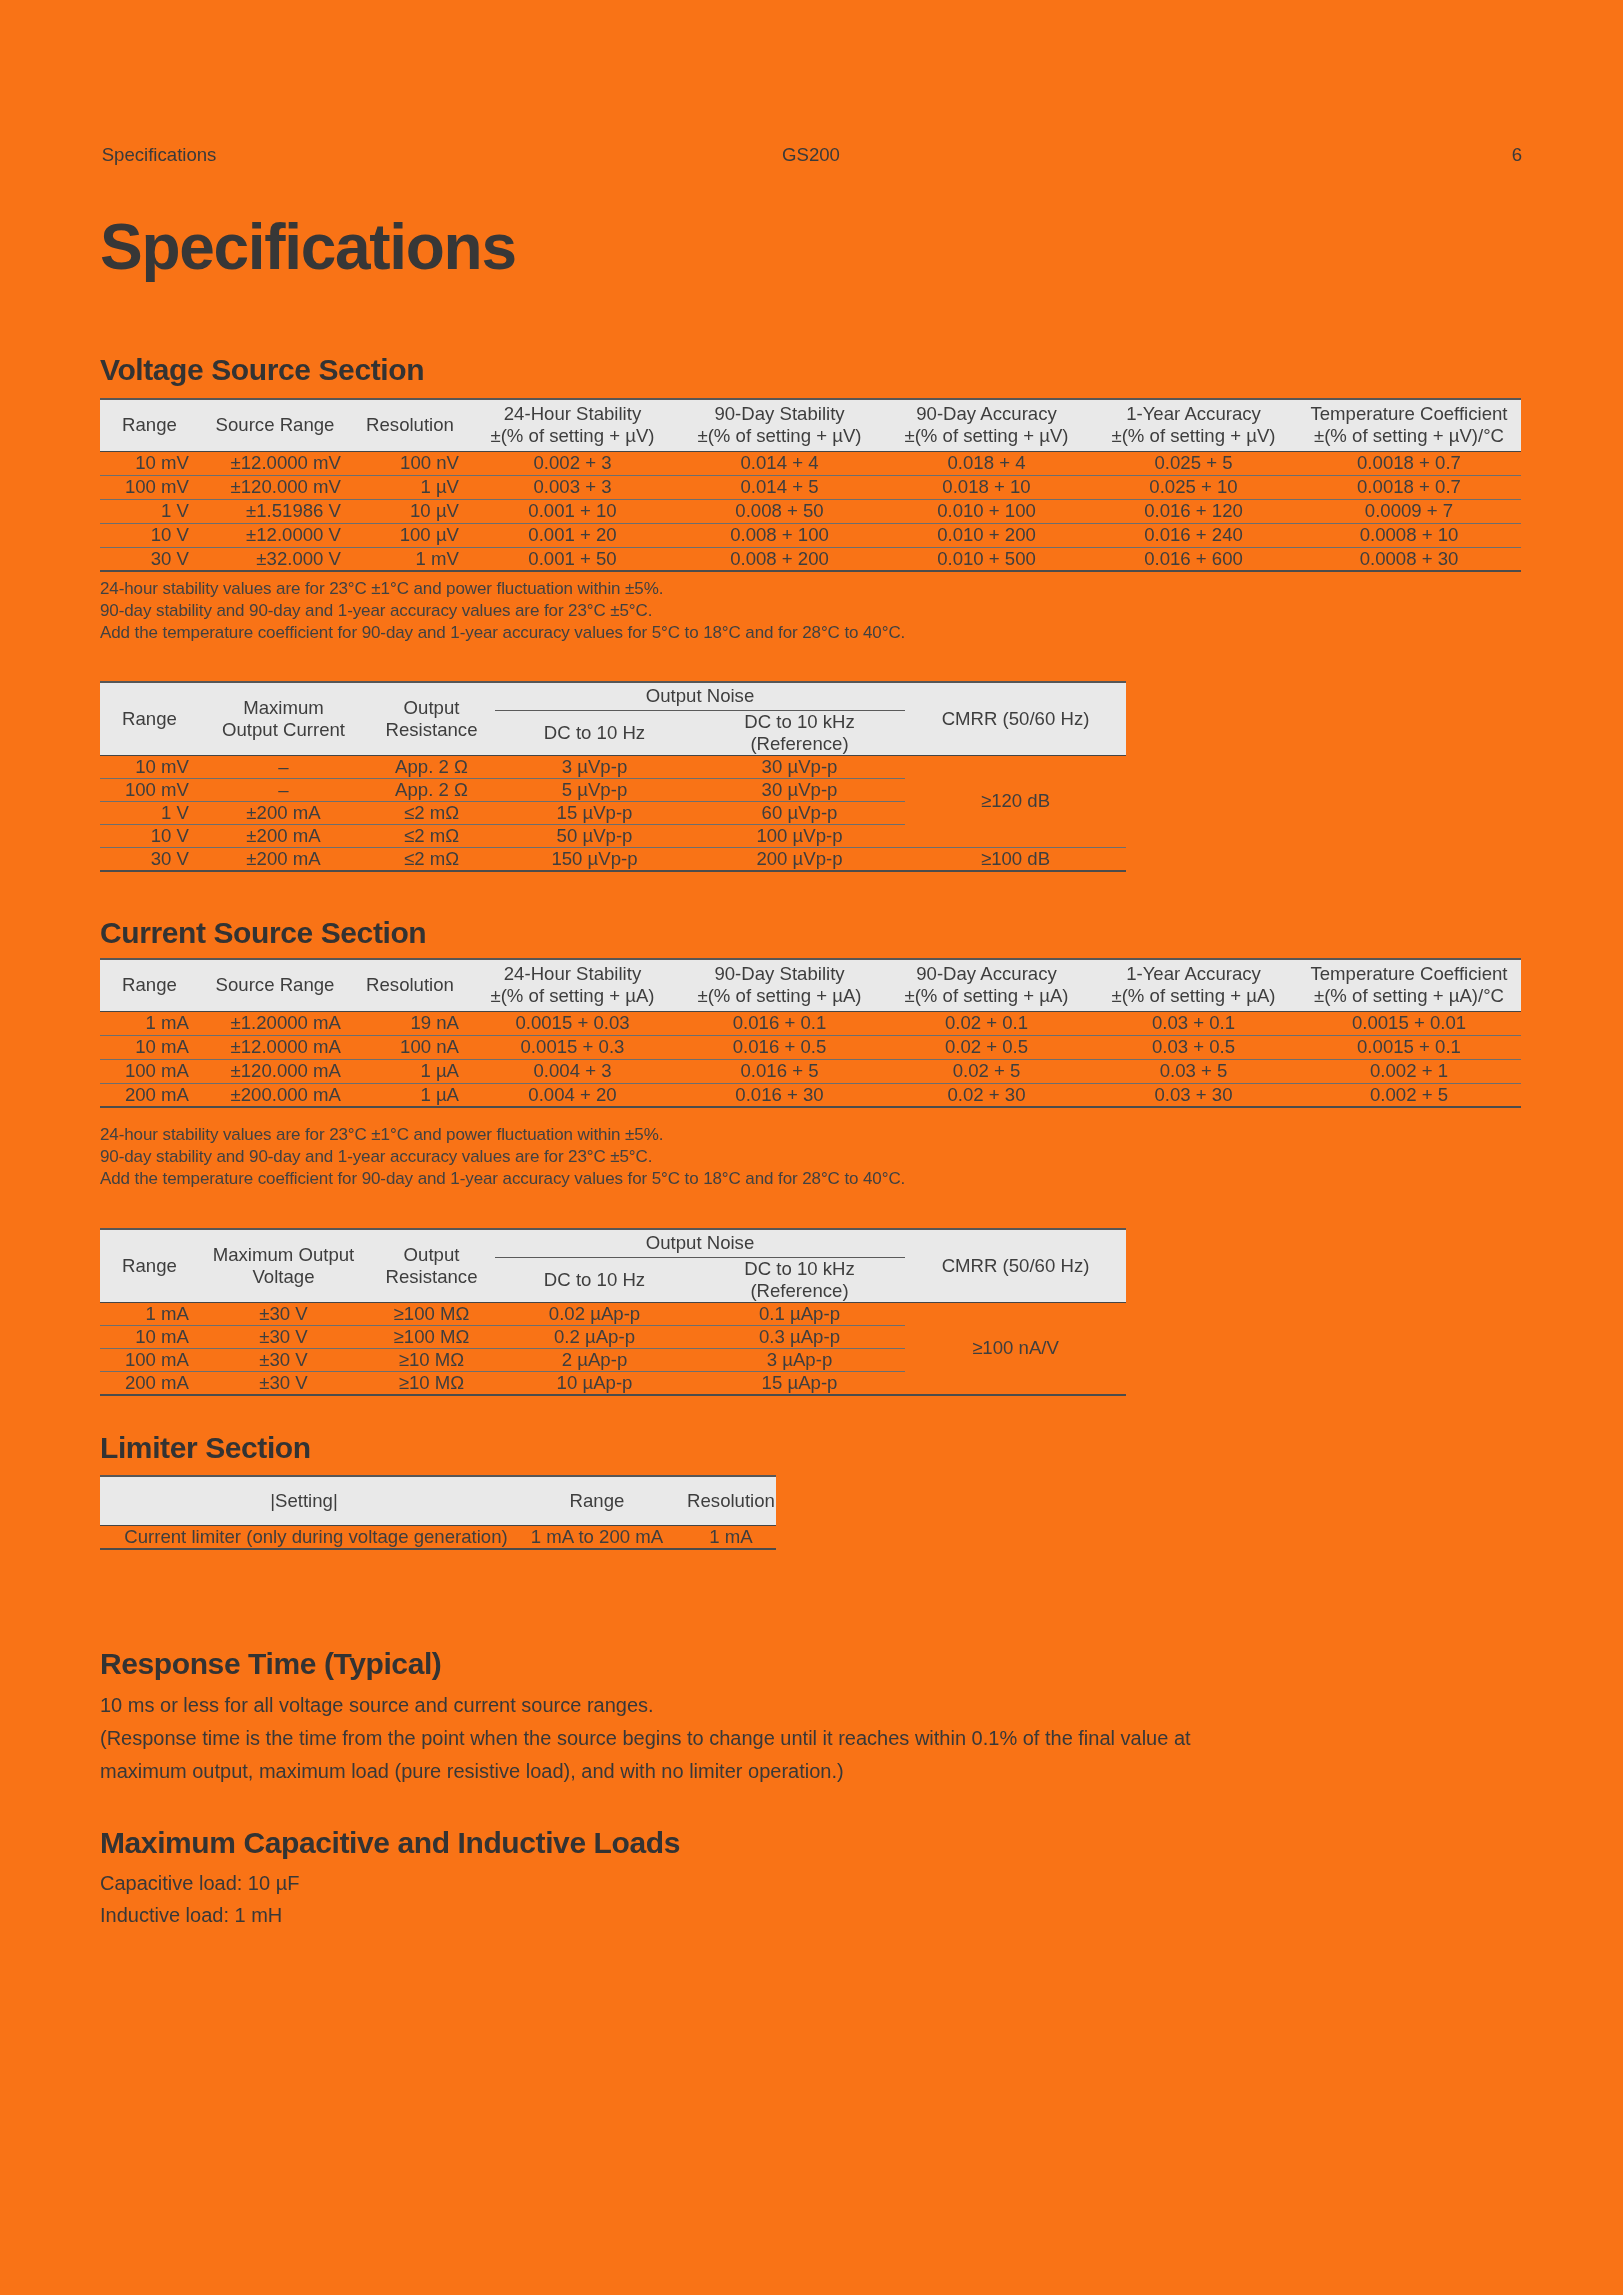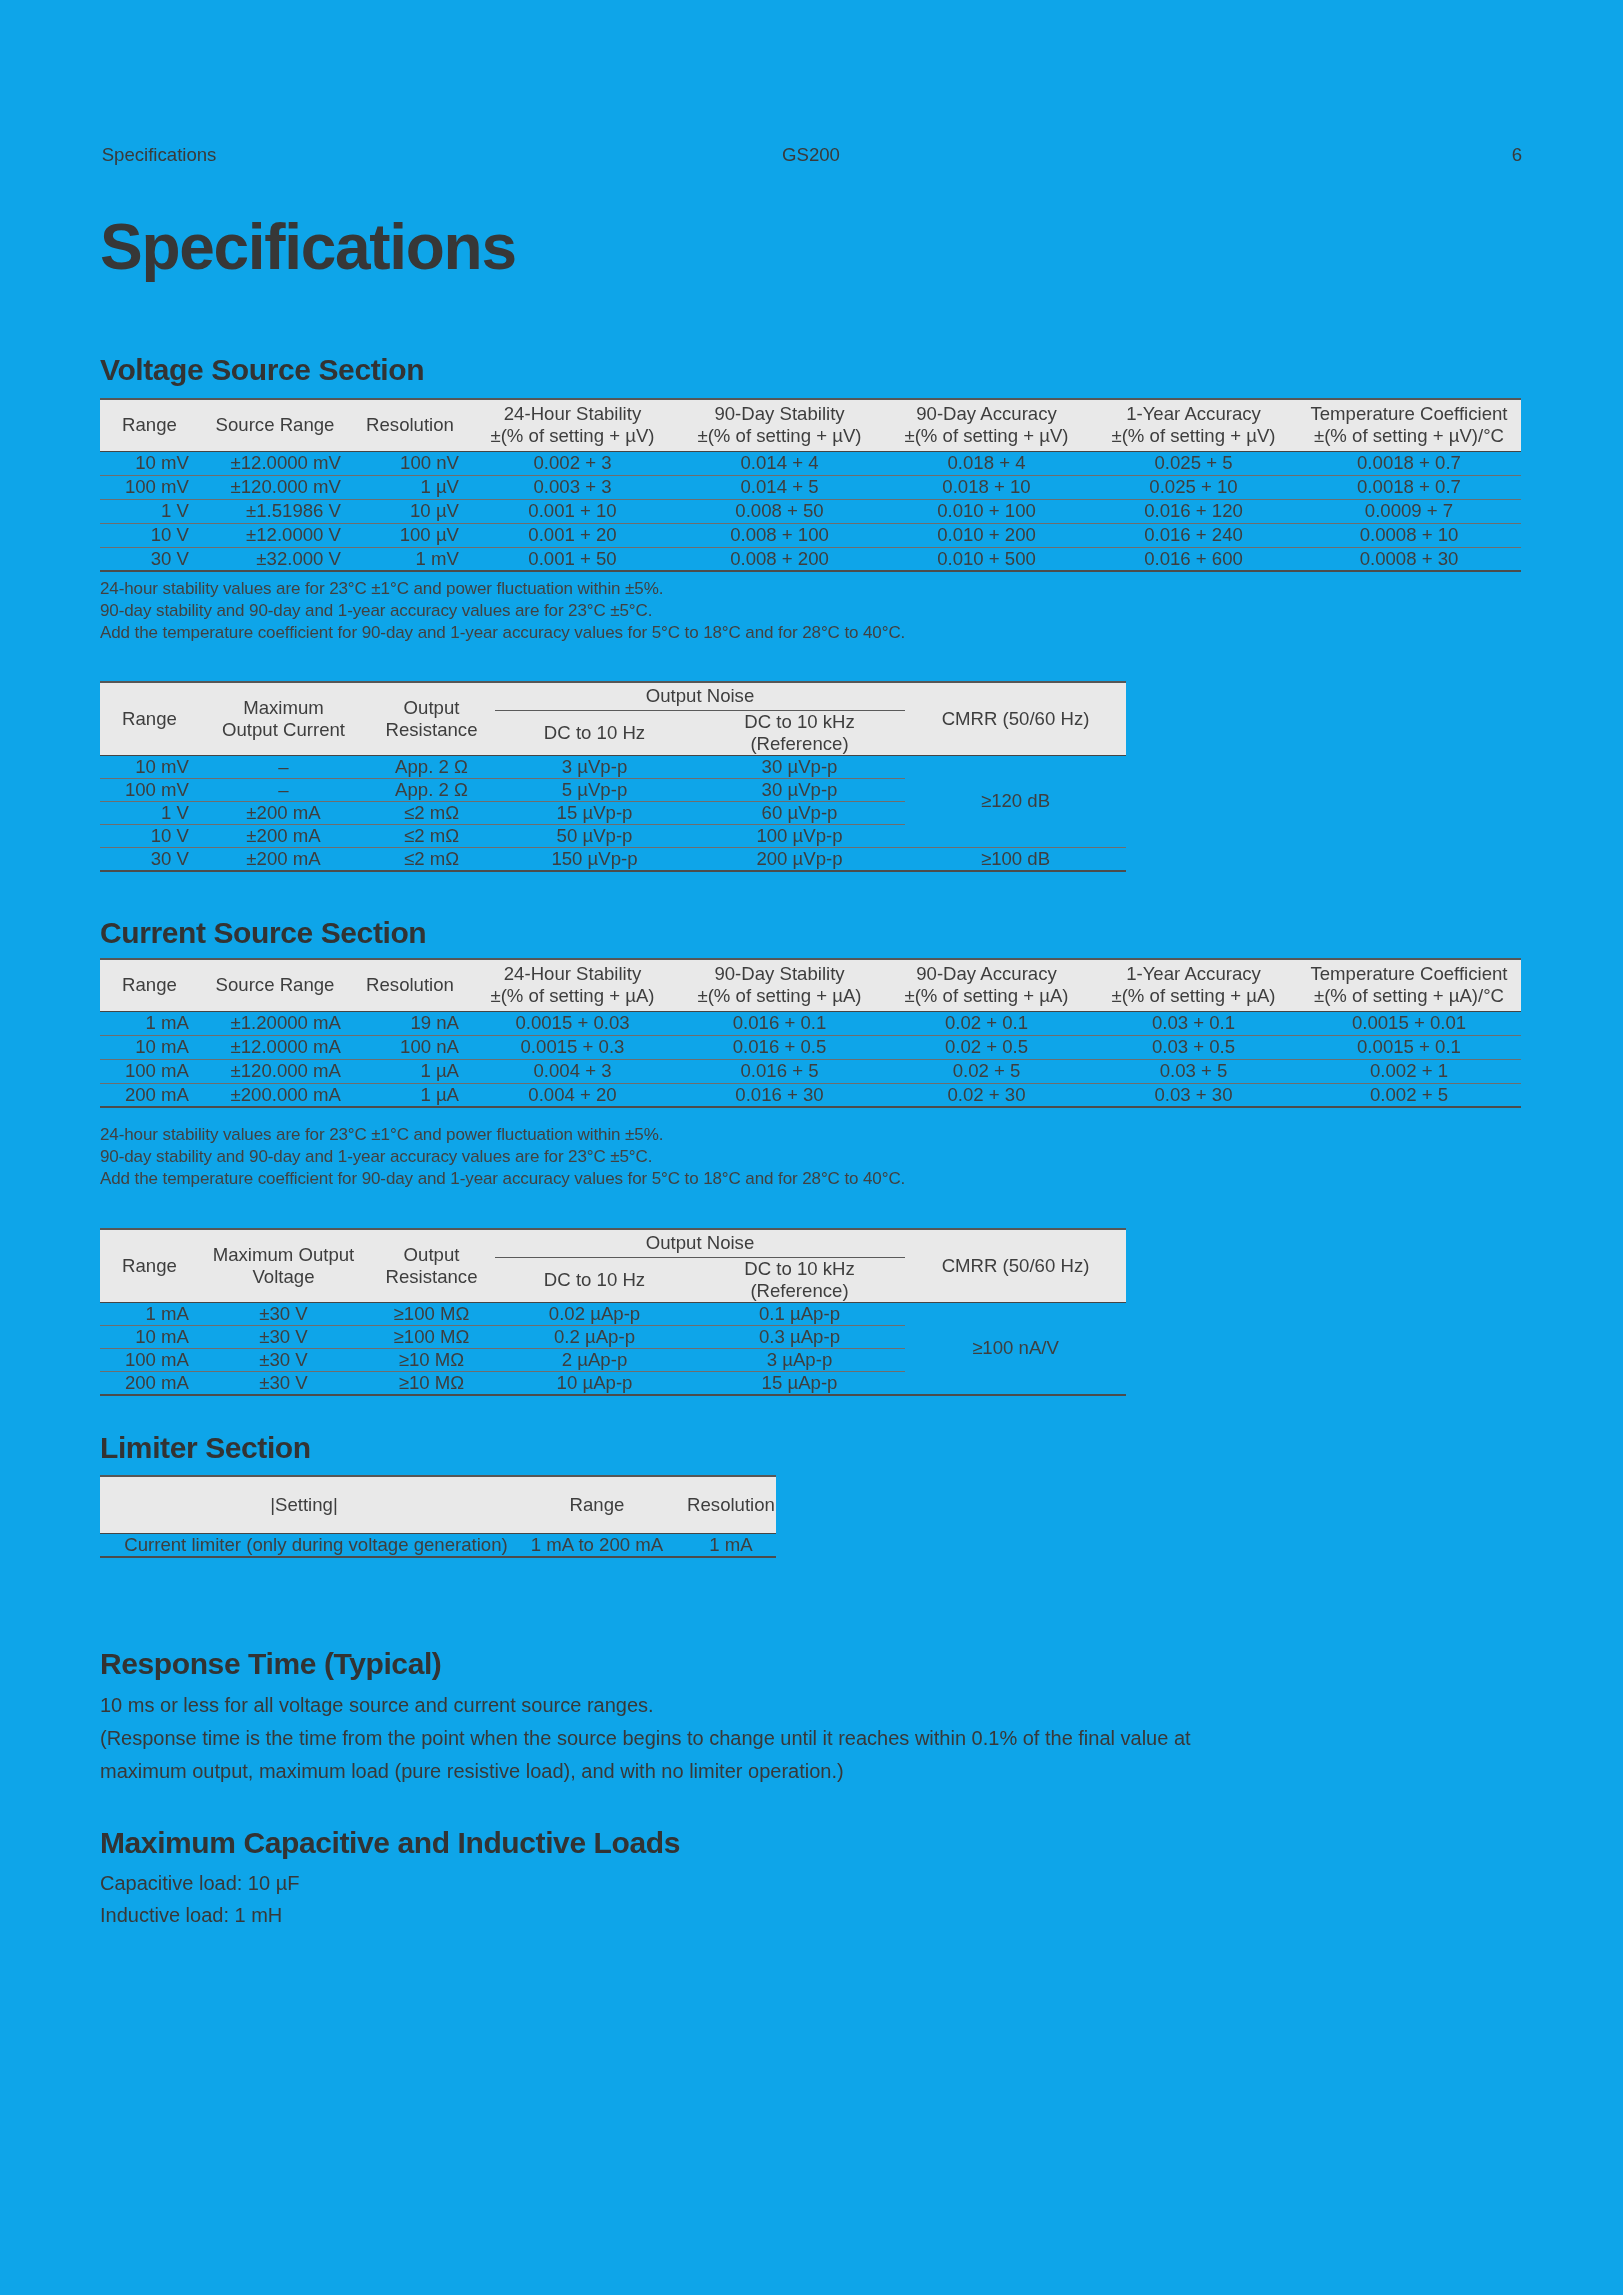--- a/index.html
+++ b/index.html
@@ -1,18 +1,18 @@
 <!DOCTYPE html>
 <html style="font-size:13.5px"><head>
 <meta charset="utf-8">
 <style>
   * { margin:0; padding:0; box-sizing:border-box; }
   html,body { background:#ffffff; }
   body { font-family:"Liberation Sans","DejaVu Sans",sans-serif; color:#3e3e3e; }
-  .page { position:relative; width:1623px; height:2295px; background:#0ea5e9; overflow:hidden; }
+  .page { position:relative; width:1623px; height:2295px; background:#f97316; overflow:hidden; }
   .abs { position:absolute; left:100px; }
 
   
   .runhead { top:144px; width:1422px; height:25px; font-size:18.6px; color:#3a3a3a; }
   .runhead .rh-left { position:absolute; left:1.7px; top:0; }
   .runhead .rh-center { position:absolute; left:50%; transform:translateX(-50%); top:0; }
   .runhead .rh-right { position:absolute; right:0; top:0; }
 
   
   .doc-title { top:210px; font-size:64px; font-weight:bold; letter-spacing:-1.3px; color:#373737; }
@@ -31,21 +31,21 @@
   .tbl tbody td.al-r { text-align:right; padding-right:10px; }
   .tbl tbody td.al-l { text-align:center; padding-left:24px; }
 
   table.spec thead th { height:52px; }
   table.spec tbody td { height:24px; }
 
   table.noise thead th.grp { height:28px; border-bottom:1.3px solid #5a5a5a; }
   table.noise thead th.sub { height:30px; }
   table.noise tbody td { height:23px; }
 
-  table.limiter thead th { height:57px; }
+  table.limiter thead th { height:49px; }
   table.limiter tbody td { height:24px; }
 
   
   .notes { font-size:17px; line-height:22px; color:#414141; letter-spacing:-0.1px; }
   .bodytext { font-size:20px; line-height:33px; color:#383838; }
   .loadtext { font-size:20px; line-height:32px; color:#383838; }
 </style>
 </head>
 <body>
 

